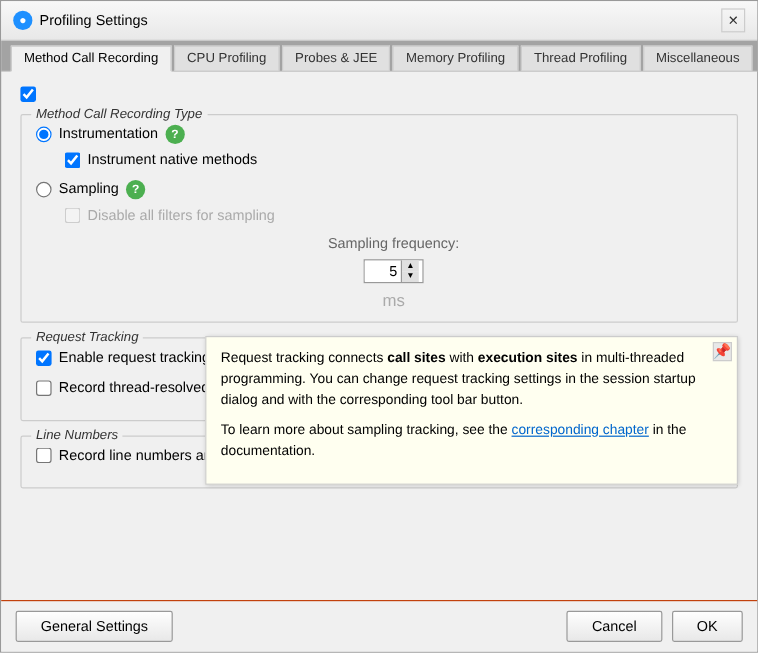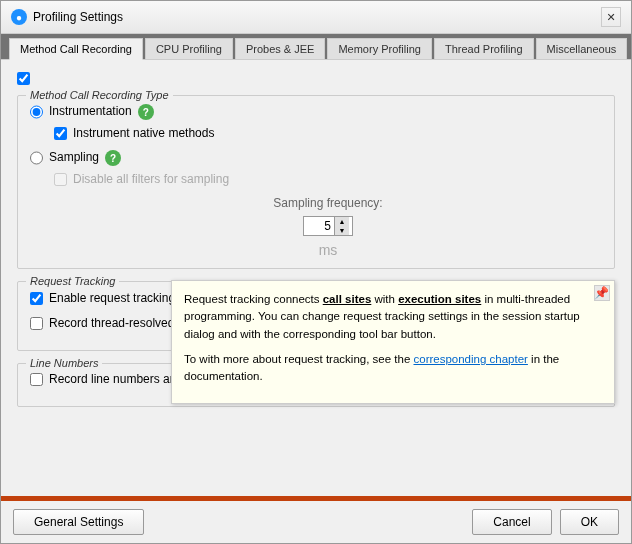--- a/index.html
+++ b/index.html
@@ -57,21 +57,21 @@
       border: 1px solid #ccc;
       cursor: pointer;
       display: flex;
       align-items: center;
       justify-content: center;
       font-size: 11px;
       color: #333;
     }
 
     .tab-bar {
-      background: #737373;
+      background: #a3a3a3;
       border-bottom: 1px solid #ccc;
       display: flex;
       padding: 4px 8px 0 8px;
       gap: 2px;
     }
     .tab {
       padding: 4px 10px;
       border: 1px solid #ccc;
       border-bottom: none;
       cursor: pointer;
@@ -216,26 +216,26 @@
       color: #999;
       background: #e8e8e8;
       border: 1px solid #ccc;
       width: 16px;
       height: 16px;
       display: flex;
       align-items: center;
       justify-content: center;
     }
     .tooltip-popup p { margin-bottom: 8px; }
-    .tooltip-popup strong { font-weight: bold; text-decoration: underline; }
+    .tooltip-popup strong { font-weight: bold; }
     .tooltip-popup a { color: #0066cc; text-decoration: underline; cursor: pointer; }
 
     
     .bottom-bar {
-      border-top: 5px solid #c2410c;
+      border-top: 1px solid #c2410c;
       padding: 8px 12px;
       display: flex;
       align-items: center;
       justify-content: space-between;
       background: #f0f0f0;
     }
     .btn {
       padding: 5px 20px;
       font-size: 12px;
       border: 1px solid #999;
@@ -331,21 +331,21 @@
         <label for="recordLineNumbers">Record line numbers and</label>
       </div>
     </div>
 
     <div class="tooltip-popup">
       <div class="pin-icon">📌</div>
       <p>
         <span>Request tracking connects </span><strong>call sites</strong><span> with </span><strong>execution sites</strong><span> in multi-threaded programming. You can change request tracking settings in the session startup dialog and with the corresponding tool bar button.</span>
       </p>
       <p>
-        <span>To with more about request tracking, see the </span><a href="#">corresponding chapter</a><span> in the documentation.</span>
+        <span>To learn more about sampling tracking, see the </span><a href="#">corresponding chapter</a><span> in the documentation.</span>
       </p>
     </div>
   </div>
 
   <div class="bottom-bar">
     <button class="btn">General Settings</button>
     <div class="btn-right-group">
       <button class="btn">Cancel</button>
       <button class="btn">OK</button>
     </div>

